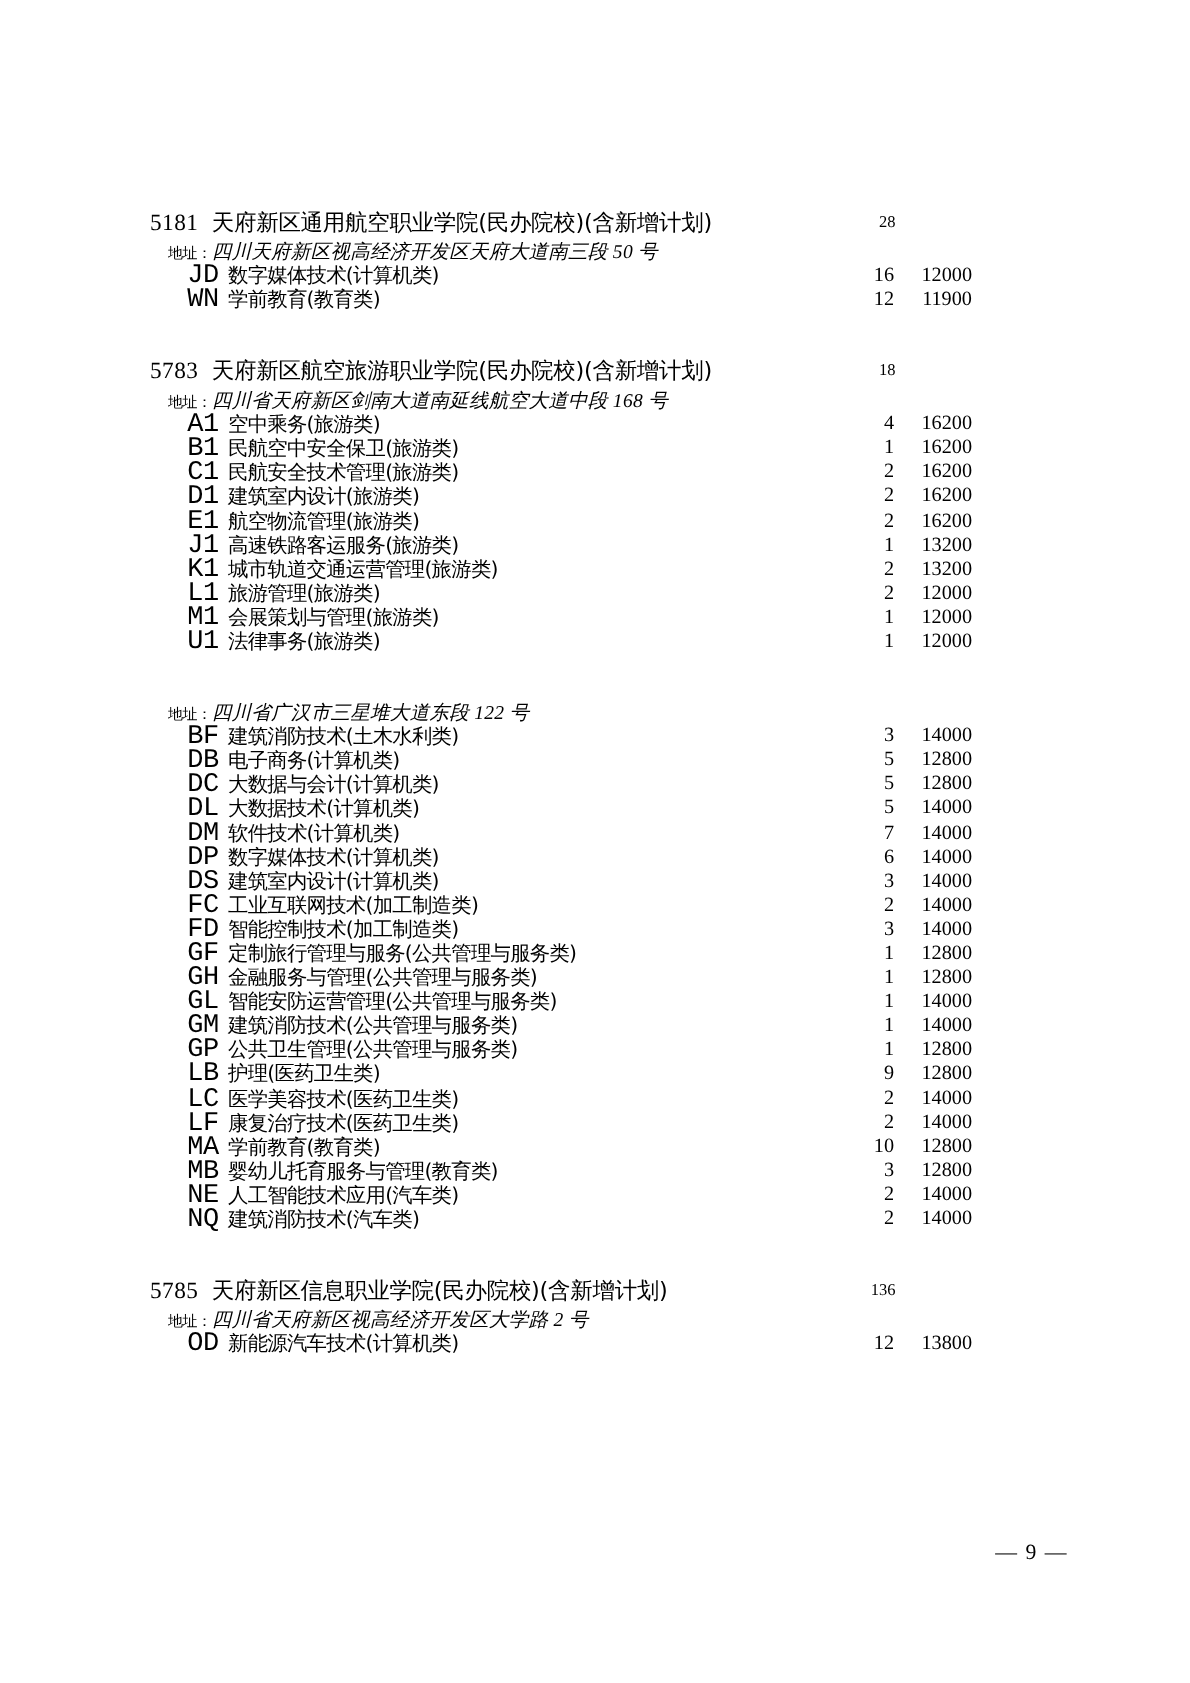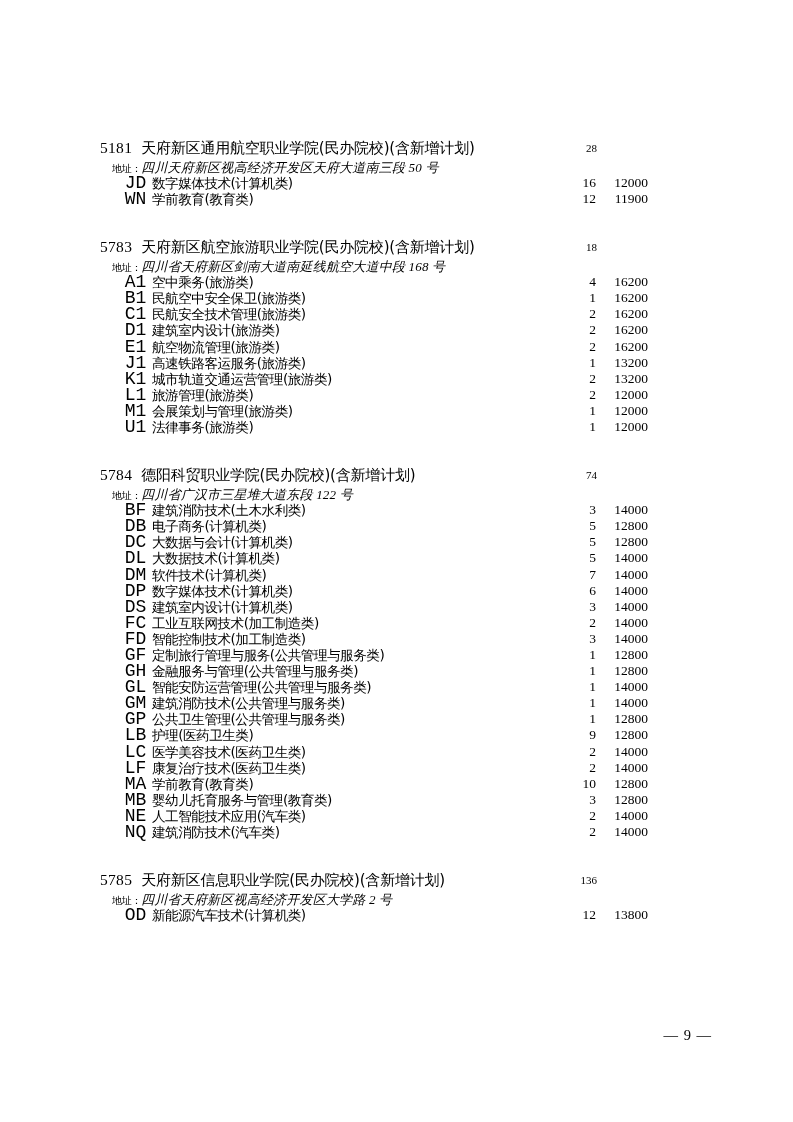--- a/index.html
+++ b/index.html
@@ -147,21 +147,20 @@
         <div class="major-row"><span class="major-code">C1</span><span class="major-name">民航安全技术管理(旅游类)</span><span class="major-quota">2</span><span class="major-fee">16200</span></div>
         <div class="major-row"><span class="major-code">D1</span><span class="major-name">建筑室内设计(旅游类)</span><span class="major-quota">2</span><span class="major-fee">16200</span></div>
         <div class="major-row"><span class="major-code">E1</span><span class="major-name">航空物流管理(旅游类)</span><span class="major-quota">2</span><span class="major-fee">16200</span></div>
         <div class="major-row"><span class="major-code">J1</span><span class="major-name">高速铁路客运服务(旅游类)</span><span class="major-quota">1</span><span class="major-fee">13200</span></div>
         <div class="major-row"><span class="major-code">K1</span><span class="major-name">城市轨道交通运营管理(旅游类)</span><span class="major-quota">2</span><span class="major-fee">13200</span></div>
         <div class="major-row"><span class="major-code">L1</span><span class="major-name">旅游管理(旅游类)</span><span class="major-quota">2</span><span class="major-fee">12000</span></div>
         <div class="major-row"><span class="major-code">M1</span><span class="major-name">会展策划与管理(旅游类)</span><span class="major-quota">1</span><span class="major-fee">12000</span></div>
         <div class="major-row"><span class="major-code">U1</span><span class="major-name">法律事务(旅游类)</span><span class="major-quota">1</span><span class="major-fee">12000</span></div>
       </div>
       <div class="school-block">
-        <div class="school-header"><span class="school-code">5784</span><span class="school-name">德阳科贸职业学院(民办院校)(含新增计划)</span><span class="school-total">74</span></div>
         <div class="school-address"><span class="addr-label">地址：</span><span class="addr-text">四川省广汉市三星堆大道东段 122 号</span></div>
         <div class="major-row"><span class="major-code">BF</span><span class="major-name">建筑消防技术(土木水利类)</span><span class="major-quota">3</span><span class="major-fee">14000</span></div>
         <div class="major-row"><span class="major-code">DB</span><span class="major-name">电子商务(计算机类)</span><span class="major-quota">5</span><span class="major-fee">12800</span></div>
         <div class="major-row"><span class="major-code">DC</span><span class="major-name">大数据与会计(计算机类)</span><span class="major-quota">5</span><span class="major-fee">12800</span></div>
         <div class="major-row"><span class="major-code">DL</span><span class="major-name">大数据技术(计算机类)</span><span class="major-quota">5</span><span class="major-fee">14000</span></div>
         <div class="major-row"><span class="major-code">DM</span><span class="major-name">软件技术(计算机类)</span><span class="major-quota">7</span><span class="major-fee">14000</span></div>
         <div class="major-row"><span class="major-code">DP</span><span class="major-name">数字媒体技术(计算机类)</span><span class="major-quota">6</span><span class="major-fee">14000</span></div>
         <div class="major-row"><span class="major-code">DS</span><span class="major-name">建筑室内设计(计算机类)</span><span class="major-quota">3</span><span class="major-fee">14000</span></div>
         <div class="major-row"><span class="major-code">FC</span><span class="major-name">工业互联网技术(加工制造类)</span><span class="major-quota">2</span><span class="major-fee">14000</span></div>
         <div class="major-row"><span class="major-code">FD</span><span class="major-name">智能控制技术(加工制造类)</span><span class="major-quota">3</span><span class="major-fee">14000</span></div>

